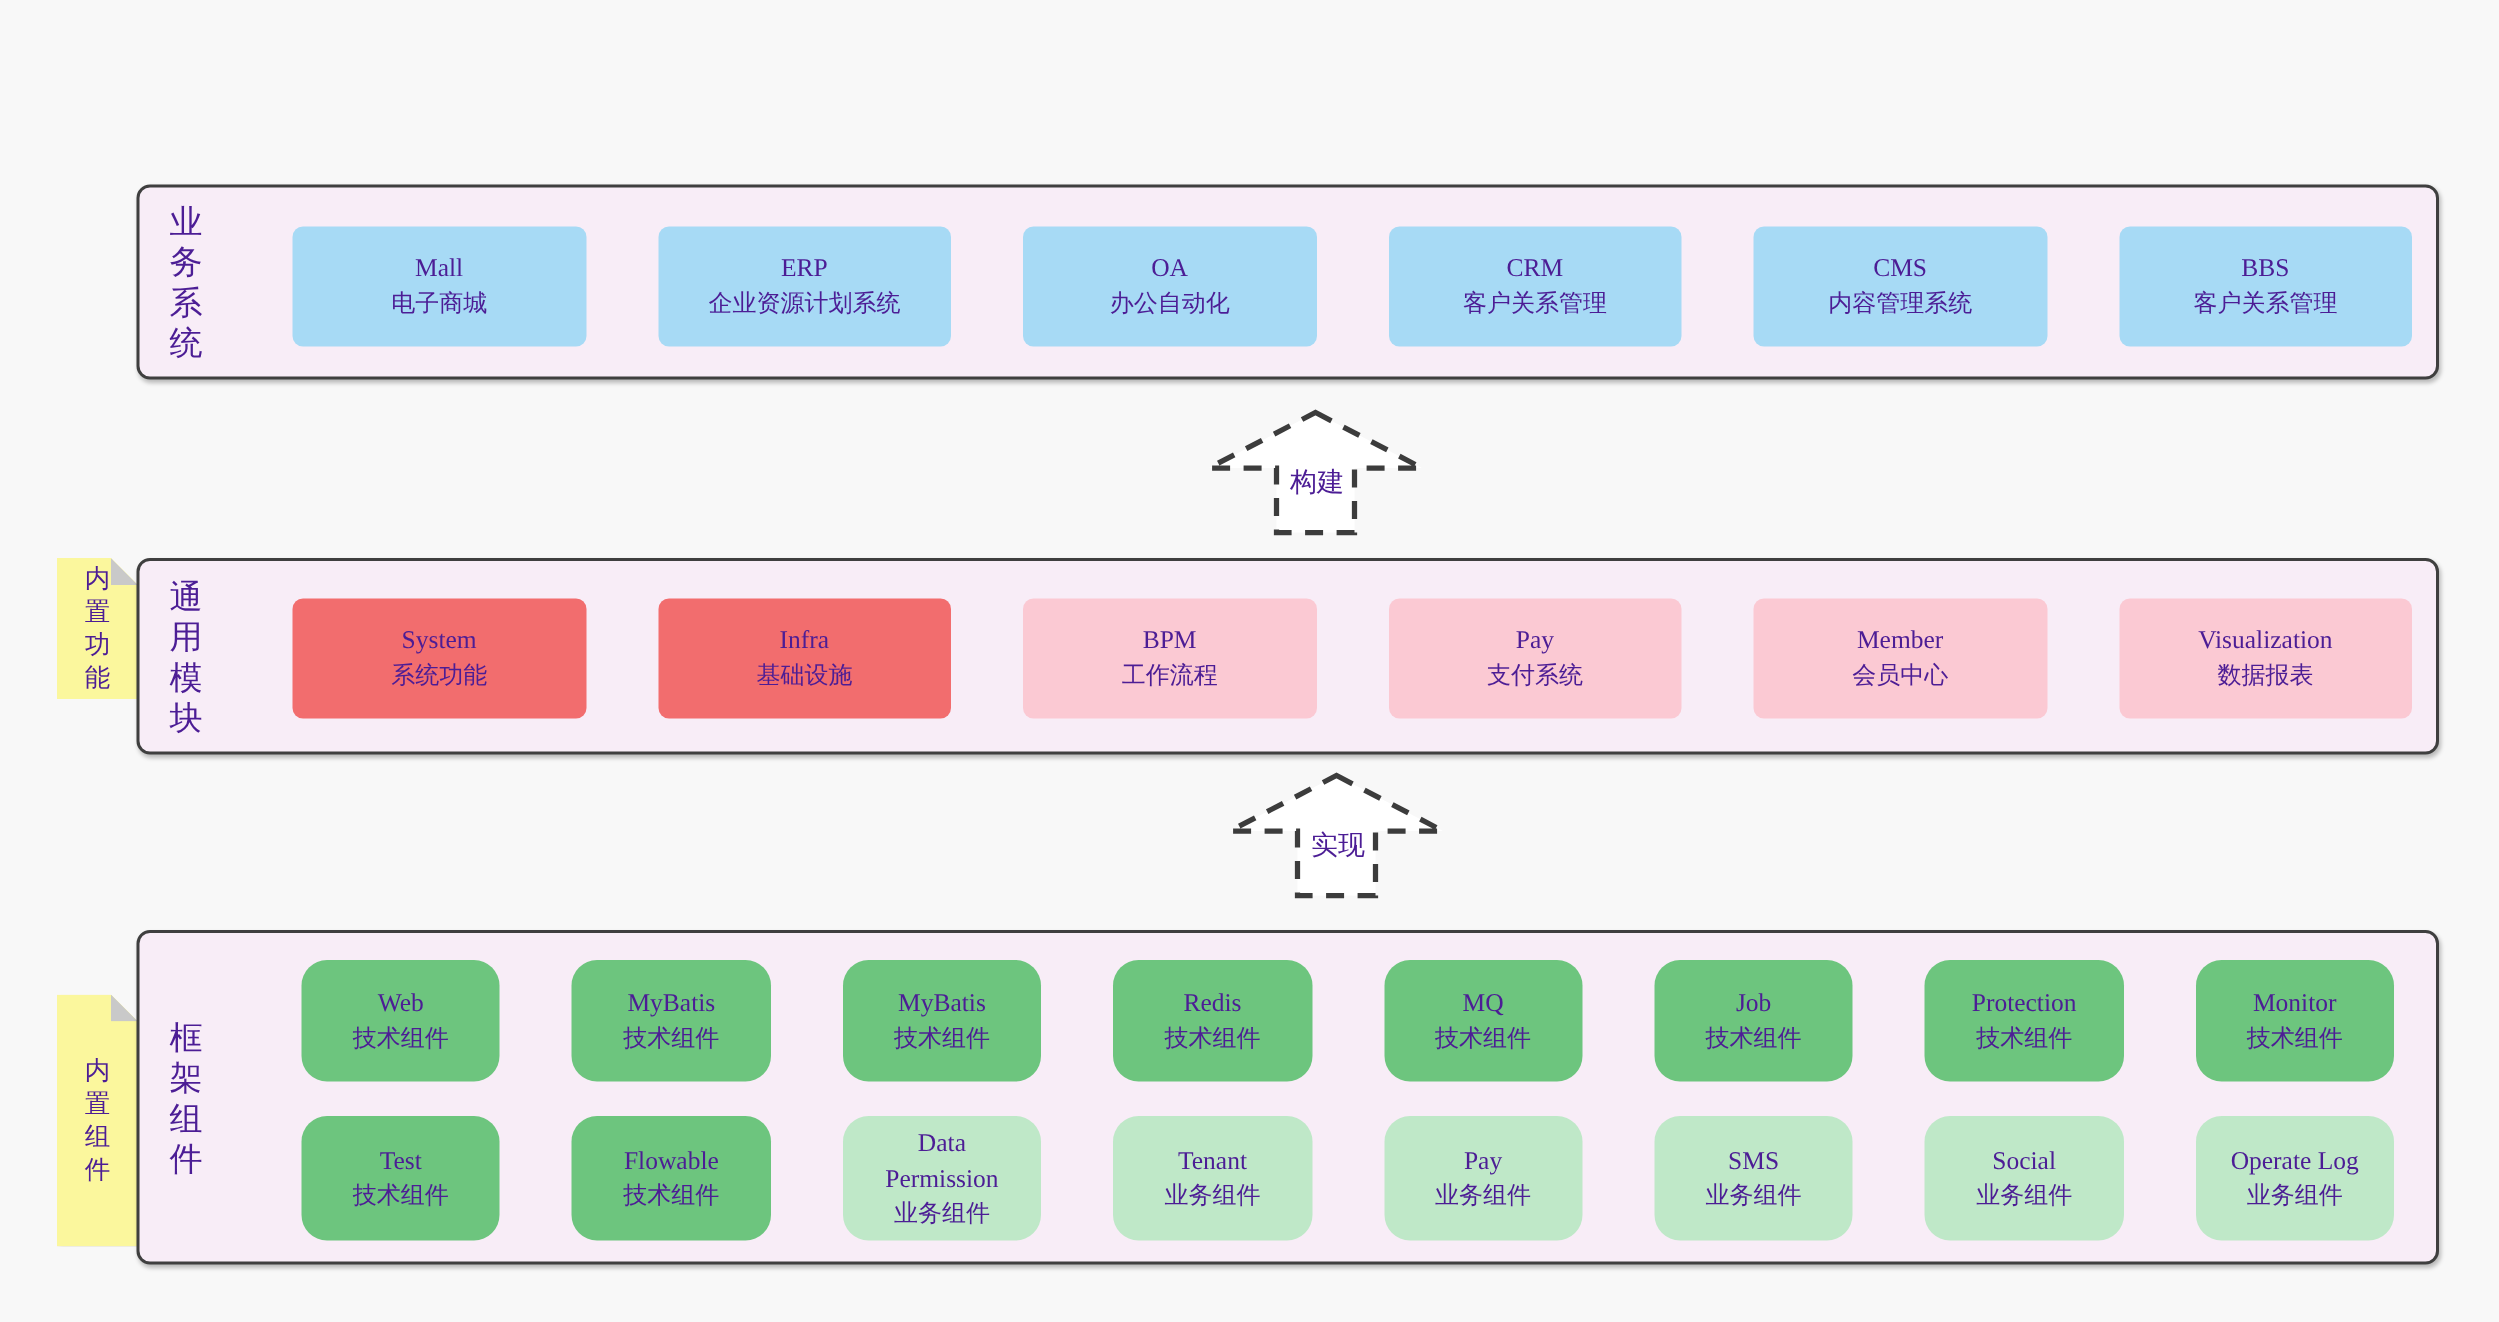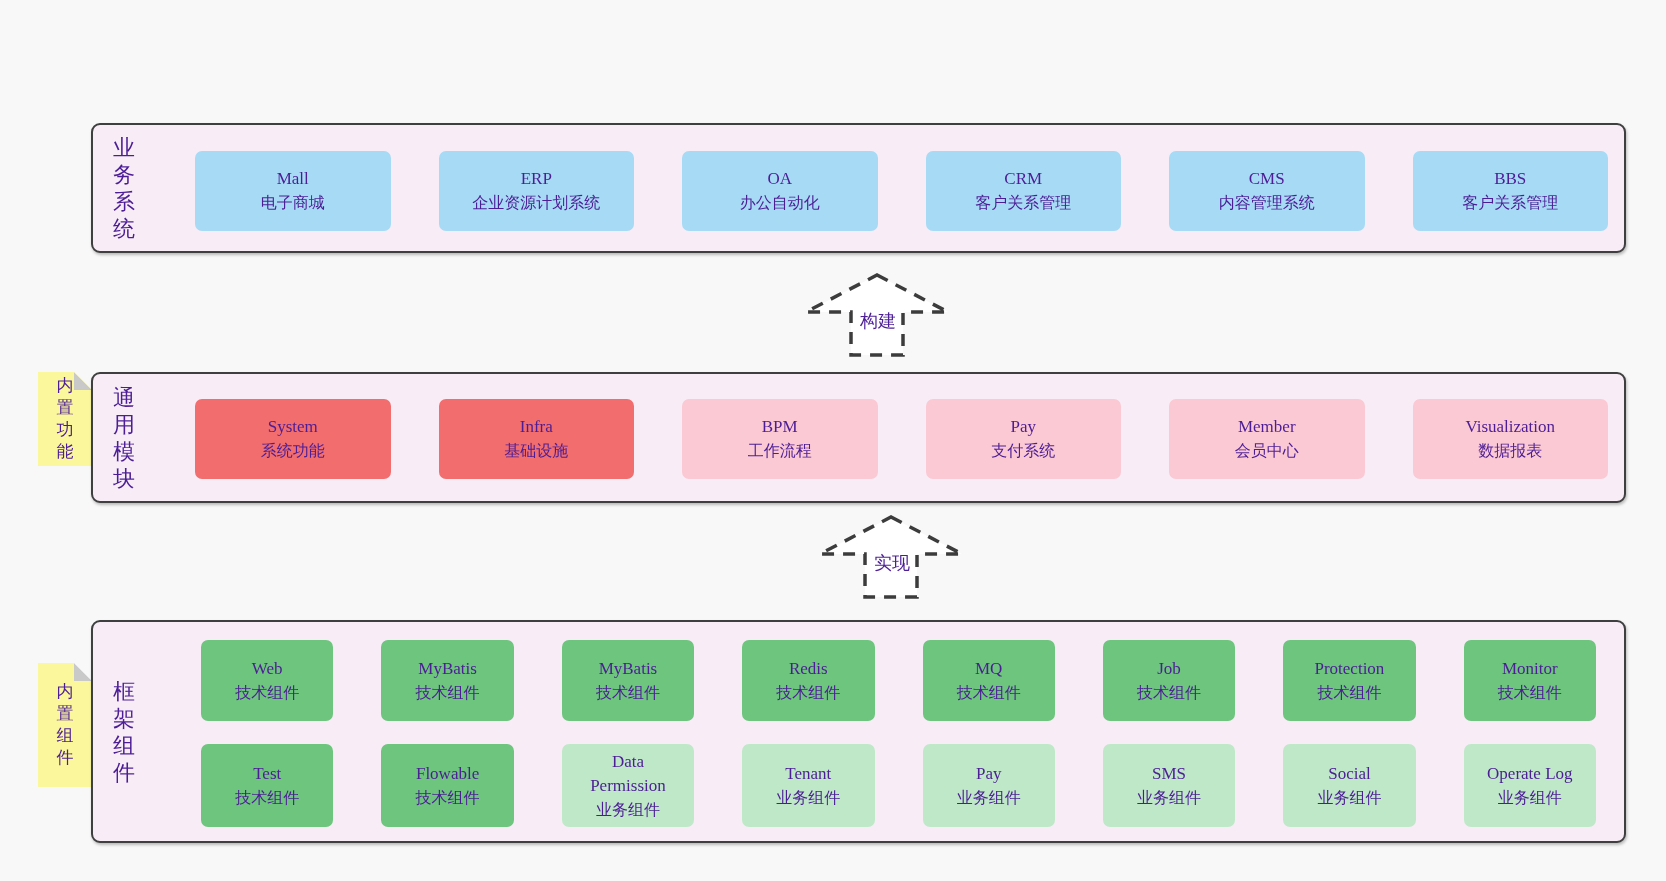--- a/index.html
+++ b/index.html
@@ -37,21 +37,21 @@
   .panel-modules .row-6{top:25px;}
   .row-8{left:60px;right:28px;height:81px;}
   .row-8.r1{top:18px;}
   .row-8.r2{top:122px;height:83px;}
   .box{
     border-radius:7px;display:flex;flex-direction:column;
     align-items:center;justify-content:center;text-align:center;
     box-sizing:border-box;padding:2px 13px;margin-left:48px;
   }
   .row-6 .box{width:200px;}
-  .row-8 .box{width:151px;}
+  .row-8 .box{width:151px;border-radius:17px;}
   .box .en{font-size:17px;line-height:24px;}
   .box .cn{font-size:16px;line-height:24px;}
   .v-blue{background:#a7daf5;}
   .v-red{background:#f26d6e;}
   .v-pink{background:#fbc9d3;}
   .v-green{background:#6dc57e;}
   .v-lightgreen{background:#bfe8c8;}
   
   .note{
     position:absolute;left:38px;width:54px;background:#fbf79d;
@@ -61,21 +61,21 @@
   }
   .note::before{
     content:"";position:absolute;top:0;right:0;width:18px;height:18px;
     background:#c9c9c9;clip-path:polygon(0 0,100% 100%,0 100%);
   }
   .note span{
     display:block;width:18px;font-size:17px;line-height:22px;
     text-align:center;word-break:break-all;overflow-wrap:anywhere;
   }
   .note-modules{top:372px;height:94px;}
-  .note-framework{top:663px;height:124px;justify-content:center;}
+  .note-framework{top:663px;height:168px;justify-content:center;}
   
   .arrow-wrap{position:absolute;width:156px;height:90px;}
   .arrow-build{left:800px;top:270px;}
   .arrow-impl{left:814px;top:512px;}
   .arrow-wrap svg{display:block;}
   .arrow-label{
     position:absolute;top:40px;left:50%;transform:translateX(-50%);
     background:#fff;padding:0 3px;font-size:18px;line-height:23px;
     white-space:nowrap;
   }

